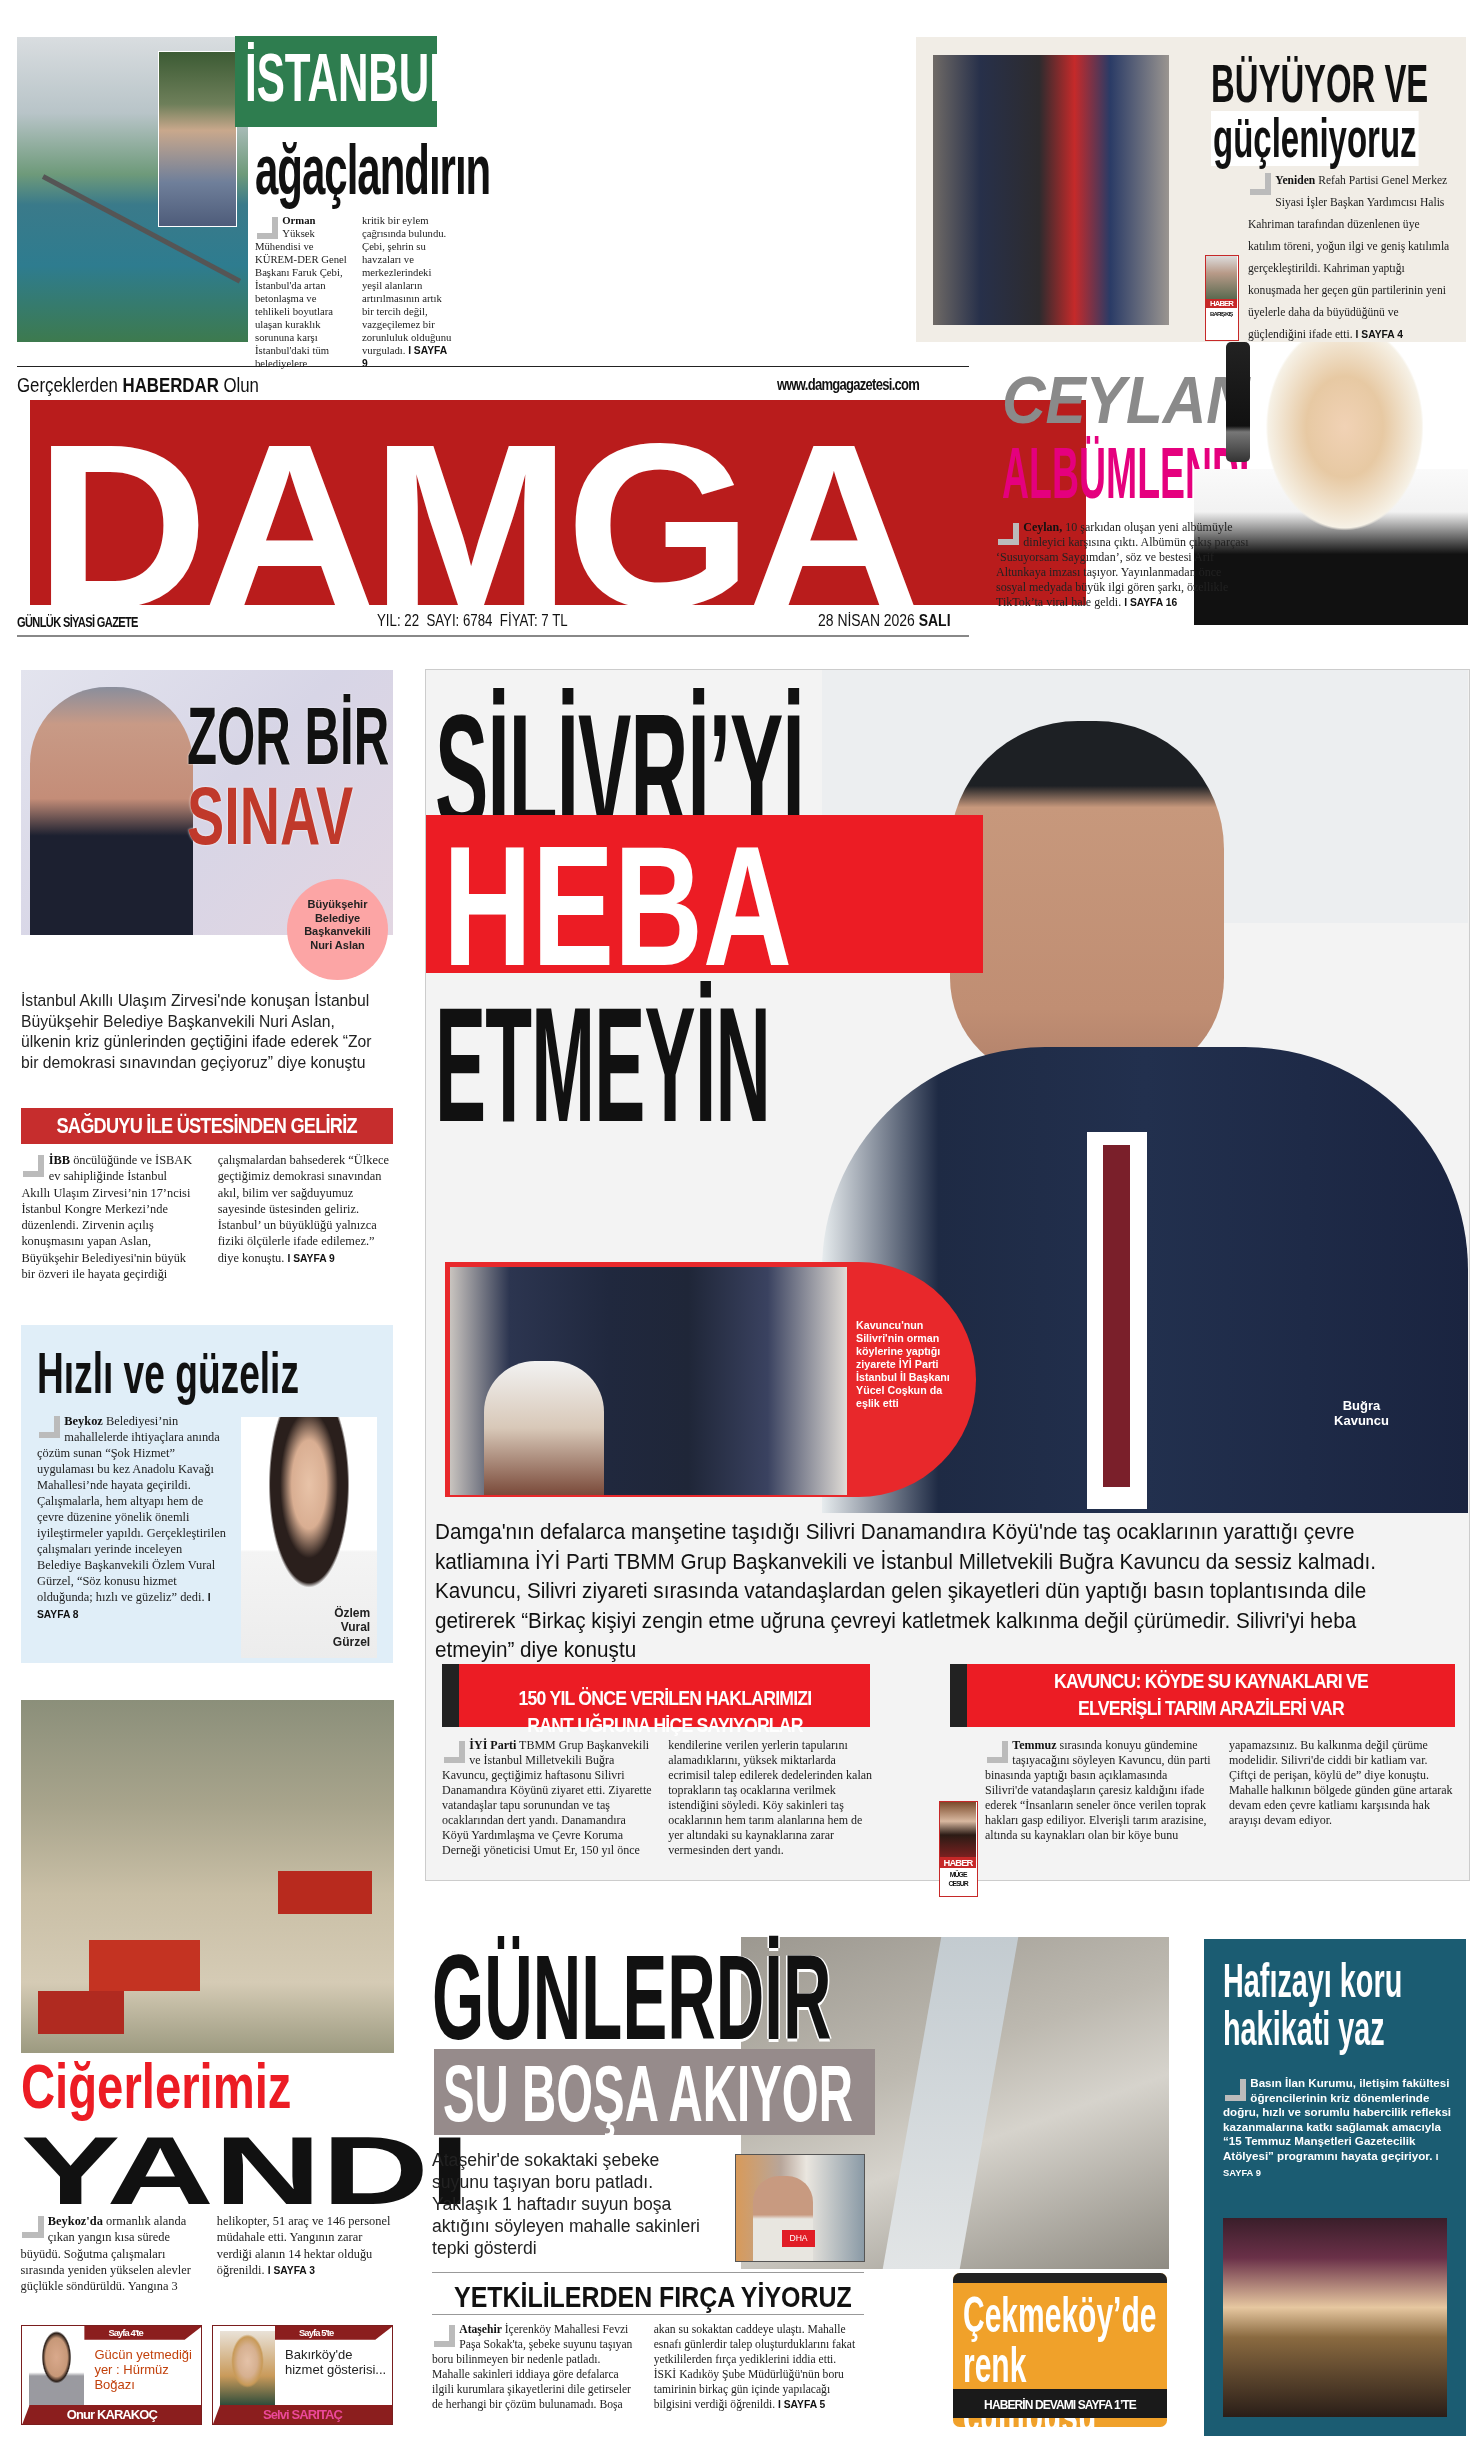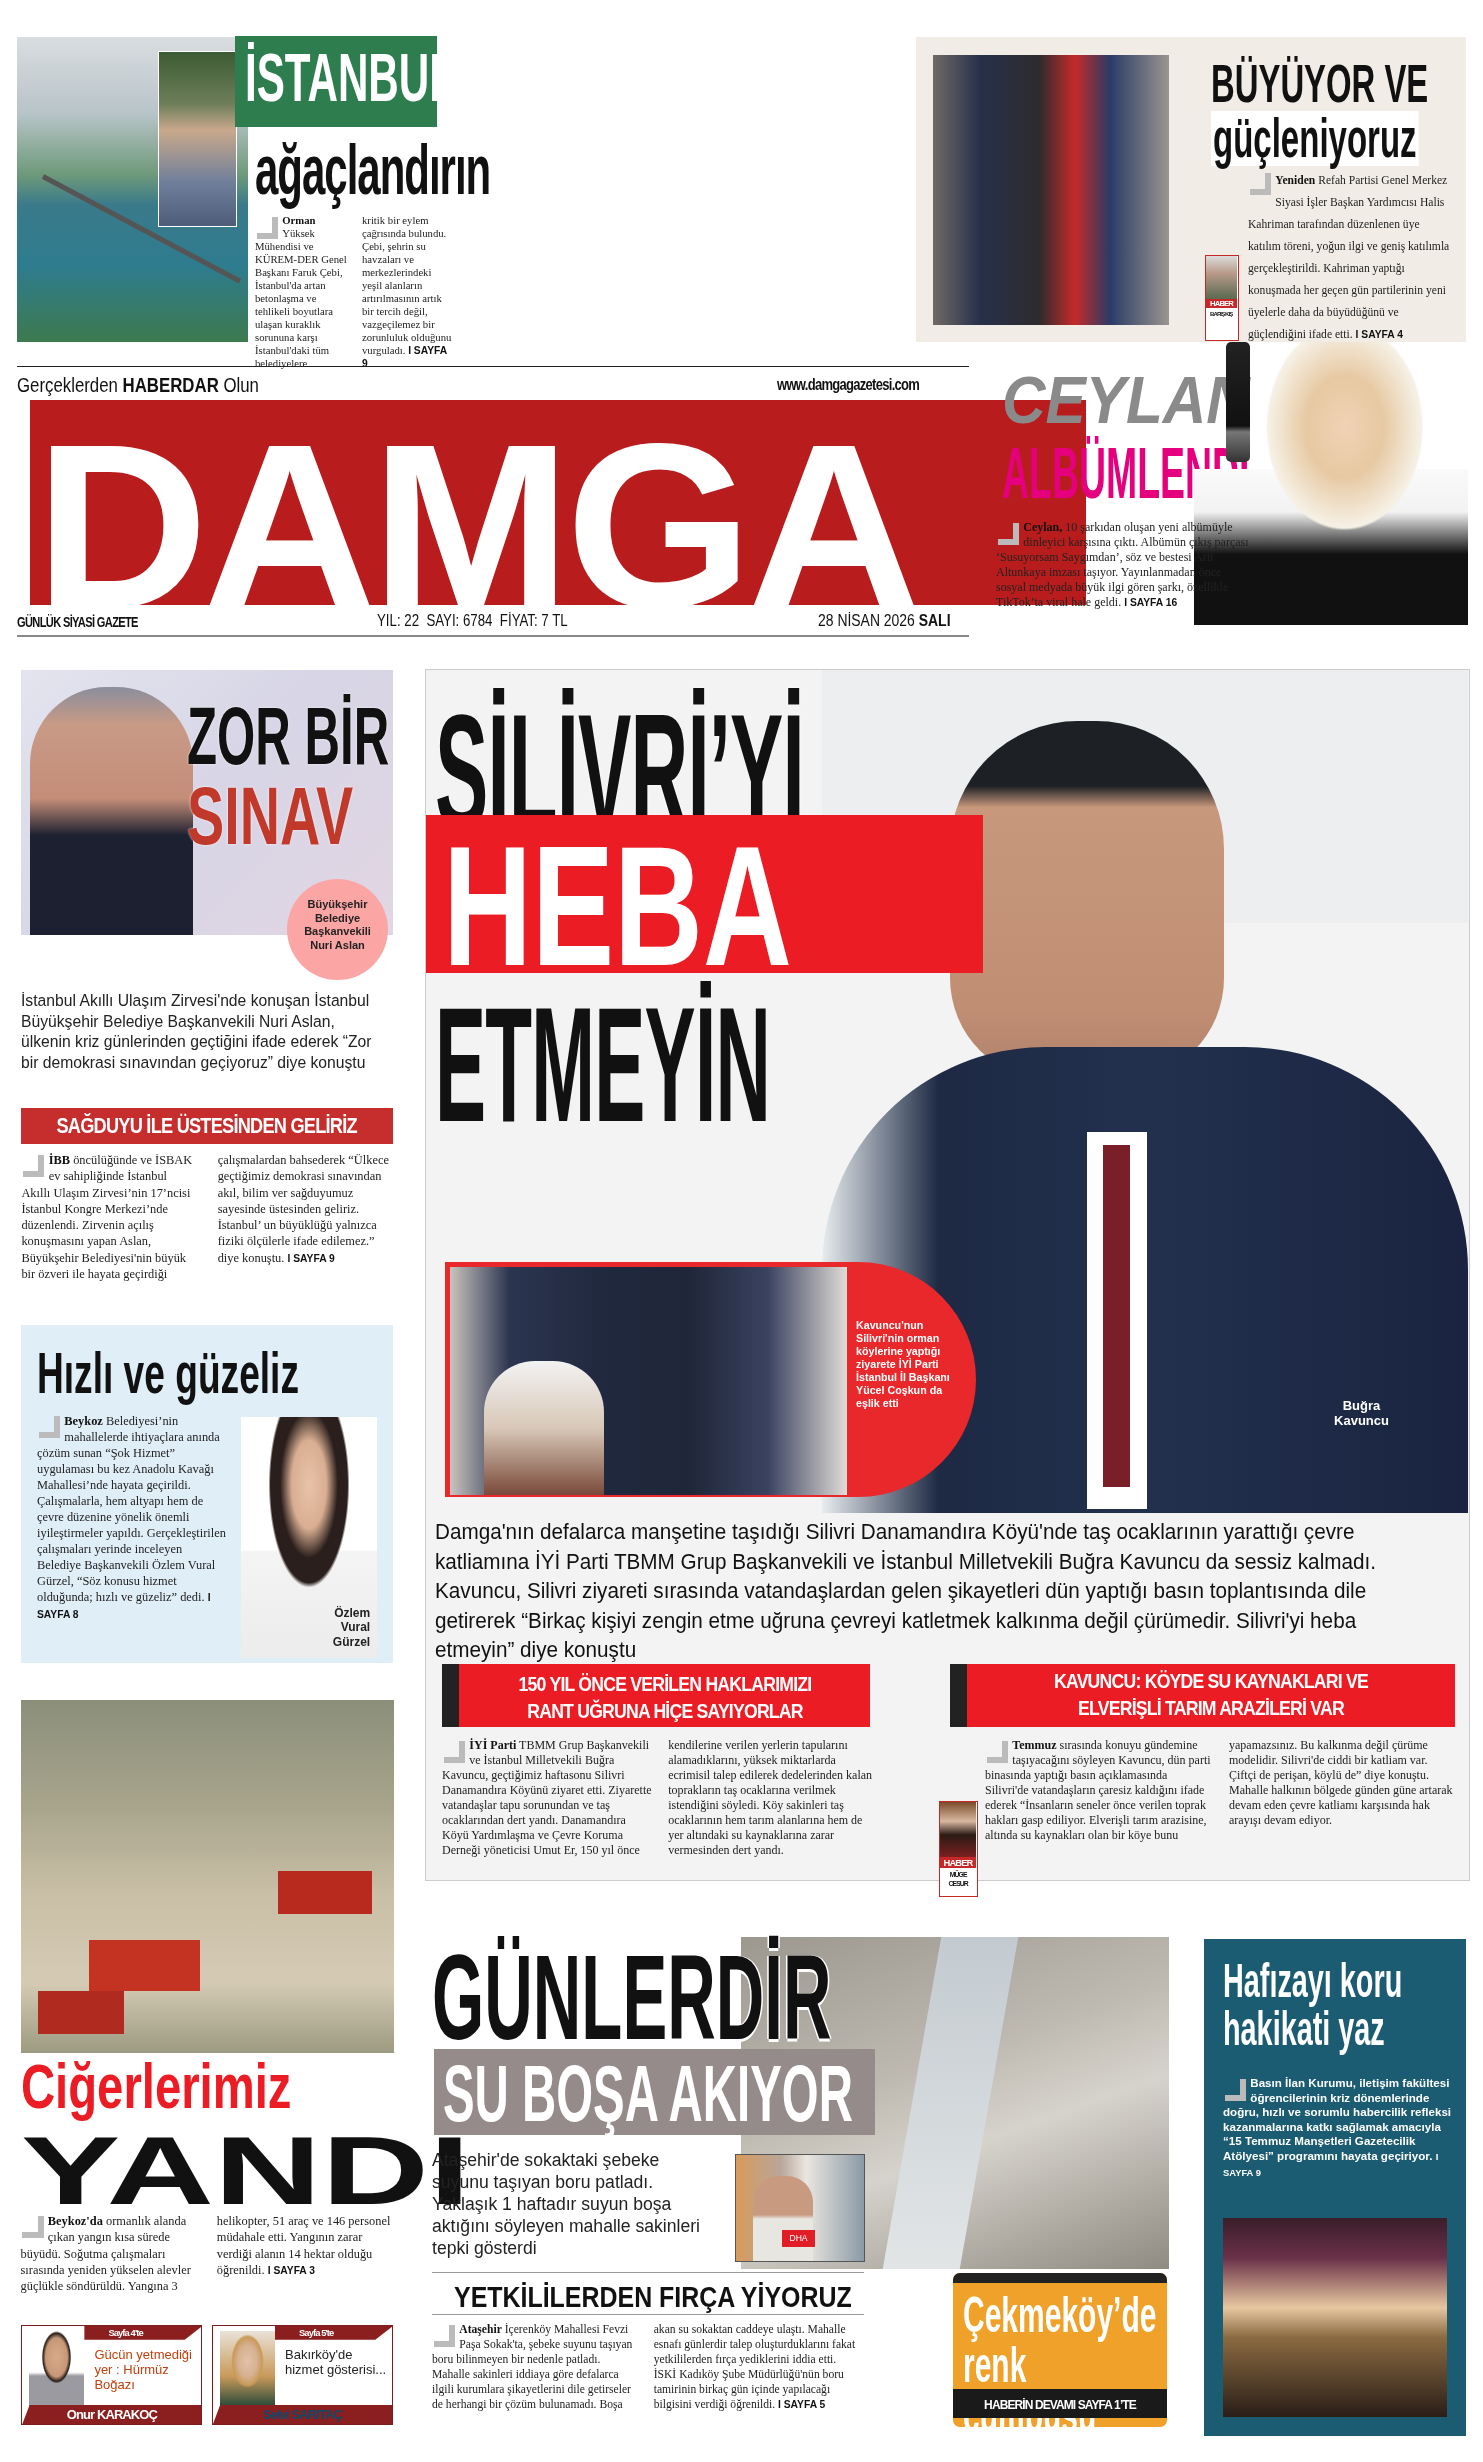--- a/index.html
+++ b/index.html
@@ -132,21 +132,21 @@
 <div class="headline abs" style="left:435px;top:983px;color:#111;font-size:163px;transform:scaleX(0.47);letter-spacing:-1.7px">ETMEYİN</div>
 
 <div class="abs" style="left:445px;top:1262px;width:531px;height:235px;background:#e8282b;border-radius:0 120px 120px 0"></div>
 <div class="photo" style="left:450px;top:1267px;width:397px;height:228px;background:linear-gradient(90deg,#c9c4bf 0%,#2c3550 15%,#20283e 40%,#1f2638 60%,#3a4260 80%,#e0dcd6 100%)">
   <div style="position:absolute;left:34px;top:94px;width:120px;height:134px;border-radius:51px 51px 0 0;background:linear-gradient(180deg,#f2f2f2,#d8c8b8 50%,#7a4a3a)"></div>
 </div>
 <div class="abs" style="left:856px;top:1319px;width:111px;font-family:'Liberation Sans',sans-serif;font-weight:bold;font-size:10.7px;line-height:13px;color:#fff">Kavuncu'nun Silivri'nin orman köylerine yaptığı ziyarete İYİ Parti İstanbul İl Başkanı Yücel Coşkun da eşlik etti</div>
 
 <div class="abs" style="left:435px;top:1517px;width:1070px;font-family:'Liberation Sans',sans-serif;font-size:22px;line-height:29.5px;color:#111;transform:scaleX(0.94);transform-origin:left">Damga'nın defalarca manşetine taşıdığı Silivri Danamandıra Köyü'nde taş ocaklarının yarattığı çevre katliamına İYİ Parti TBMM Grup Başkanvekili ve İstanbul Milletvekili Buğra Kavuncu da sessiz kalmadı. Kavuncu, Silivri ziyareti sırasında vatandaşlardan gelen şikayetleri dün yaptığı basın toplantısında dile getirerek “Birkaç kişiyi zengin etme uğruna  çevreyi katletmek kalkınma değil çürümedir. Silivri'yi heba etmeyin” diye konuştu</div>
 
-<div class="abs" style="left:442px;top:1664px;width:428px;height:63px;background:#ec1c24;border-left:17px solid #222;text-align:center;padding-top:7px">
+<div class="abs" style="left:442px;top:1664px;width:428px;height:63px;background:#ec1c24;border-left:17px solid #222;text-align:center;padding-top:21px">
   <span class="cond" style="color:#fff;font-size:20.5px;line-height:26.5px;display:inline-block;width:394px;transform:scaleX(0.86)">150 YIL ÖNCE VERİLEN HAKLARIMIZI RANT UĞRUNA HİÇE SAYIYORLAR</span>
 </div>
 <div class="abs" style="left:950px;top:1664px;width:505px;height:63px;background:#ec1c24;border-left:17px solid #222;text-align:center;padding-top:4.3px">
   <span class="cond" style="color:#fff;font-size:20.5px;line-height:26.5px;display:inline-block;width:402px;transform:scaleX(0.86)">KAVUNCU: KÖYDE SU KAYNAKLARI VE ELVERİŞLİ TARIM ARAZİLERİ VAR</span>
 </div>
 
 <div class="abs body cols2" style="left:442px;top:1738px;width:437px;font-size:12px;line-height:15px;column-gap:15.4px">
   <span class="arrow"></span>
   <span class="lead">İYİ Parti</span>
   <span>TBMM Grup Başkanvekili ve İstanbul Milletvekili Buğra Kavuncu, geçtiğimiz haftasonu Silivri Danamandıra Köyünü ziyaret etti. Ziyarette vatandaşlar tapu sorunundan ve taş ocaklarından dert yandı. Danamandıra Köyü Yardımlaşma ve Çevre Koruma Derneği yöneticisi Umut</span>
@@ -186,21 +186,21 @@
   <div style="position:absolute;left:72px;top:20.5px;width:103px;font-family:'Liberation Sans',sans-serif;font-size:13px;line-height:15.4px;color:#c2410c">Gücün yetmediği yer : Hürmüz Boğazı</div>
   <div style="position:absolute;left:0;bottom:0;width:100%;height:19px;background:#8b1e1e;clip-path:polygon(4% 0,100% 0,100% 100%,0 100%)"></div>
   <div class="cond" style="position:absolute;left:0;bottom:1.7px;width:100%;text-align:center;color:#fff;font-size:13px">Onur KARAKOÇ</div>
 </div>
 <div class="abs" style="left:212px;top:2325px;width:181px;height:100px;border:0.9px solid #7a1e1e;background:#fff">
   <div style="position:absolute;left:62px;top:0;width:118px;height:13.7px;background:#8b1e1e;clip-path:polygon(0 0,100% 0,85% 100%,0 100%)"></div>
   <div class="cond" style="position:absolute;left:86px;top:0.9px;color:#fff;font-size:9.4px">Sayfa 5'te</div>
   <div class="photo" style="left:6.8px;top:5.1px;width:55px;height:75px;background:radial-gradient(ellipse at 50% 40%,#e4c2a8 0%,#d6b090 25%,#c89a58 38%,transparent 42%),linear-gradient(180deg,#e9e2d8 0%,#c99a5a 60%,#2a4a3a 100%)"></div>
   <div style="position:absolute;left:72px;top:20.5px;width:103px;font-family:'Liberation Sans',sans-serif;font-size:13px;line-height:15.4px;color:#222">Bakırköy'de hizmet gösterisi...</div>
   <div style="position:absolute;left:0;bottom:0;width:100%;height:19px;background:#8b1e1e;clip-path:polygon(4% 0,100% 0,100% 100%,0 100%)"></div>
-  <div class="cond" style="position:absolute;left:0;bottom:1.7px;width:100%;text-align:center;color:#0c4a6e;font-size:13px">Selvi SARITAÇ</div>
+  <div class="cond" style="position:absolute;left:0;bottom:1.7px;width:100%;text-align:center;color:#ec4899;font-size:13px">Selvi SARITAÇ</div>
 </div>
 
 <div class="photo" style="left:741px;top:1937px;width:428px;height:332px;background:linear-gradient(160deg,#9c9890 0%,#bdb9b0 40%,#d6d3cc 60%,#8f8b82 100%)">
   <div style="position:absolute;left:171px;top:0;width:77px;height:332px;background:linear-gradient(180deg,#c3cbd0,#e2e5e6);transform:skewX(-10deg)"></div>
 </div>
 <div class="headline abs" style="left:432px;top:1937px;color:#111;font-size:120px;transform:scaleX(0.56);text-shadow:2.6px 0 0 #fff,-2.6px 0 0 #fff,0 2.6px 0 #fff">GÜNLERDİR</div>
 <div class="abs" style="left:434px;top:2049px;width:441px;height:86px;background:#968b8b;overflow:hidden">
   <div class="headline" style="position:absolute;left:8.6px;top:5.1px;color:#fff;font-size:79px;transform:scaleX(0.6)">SU BOŞA AKIYOR</div>
 </div>
 <div class="abs" style="left:432px;top:2149px;width:283px;font-family:'Liberation Sans',sans-serif;font-size:17.6px;line-height:22px;color:#222">Ataşehir'de sokaktaki şebeke suyunu taşıyan boru patladı. Yaklaşık 1 haftadır suyun boşa aktığını söyleyen mahalle sakinleri tepki gösterdi</div>

